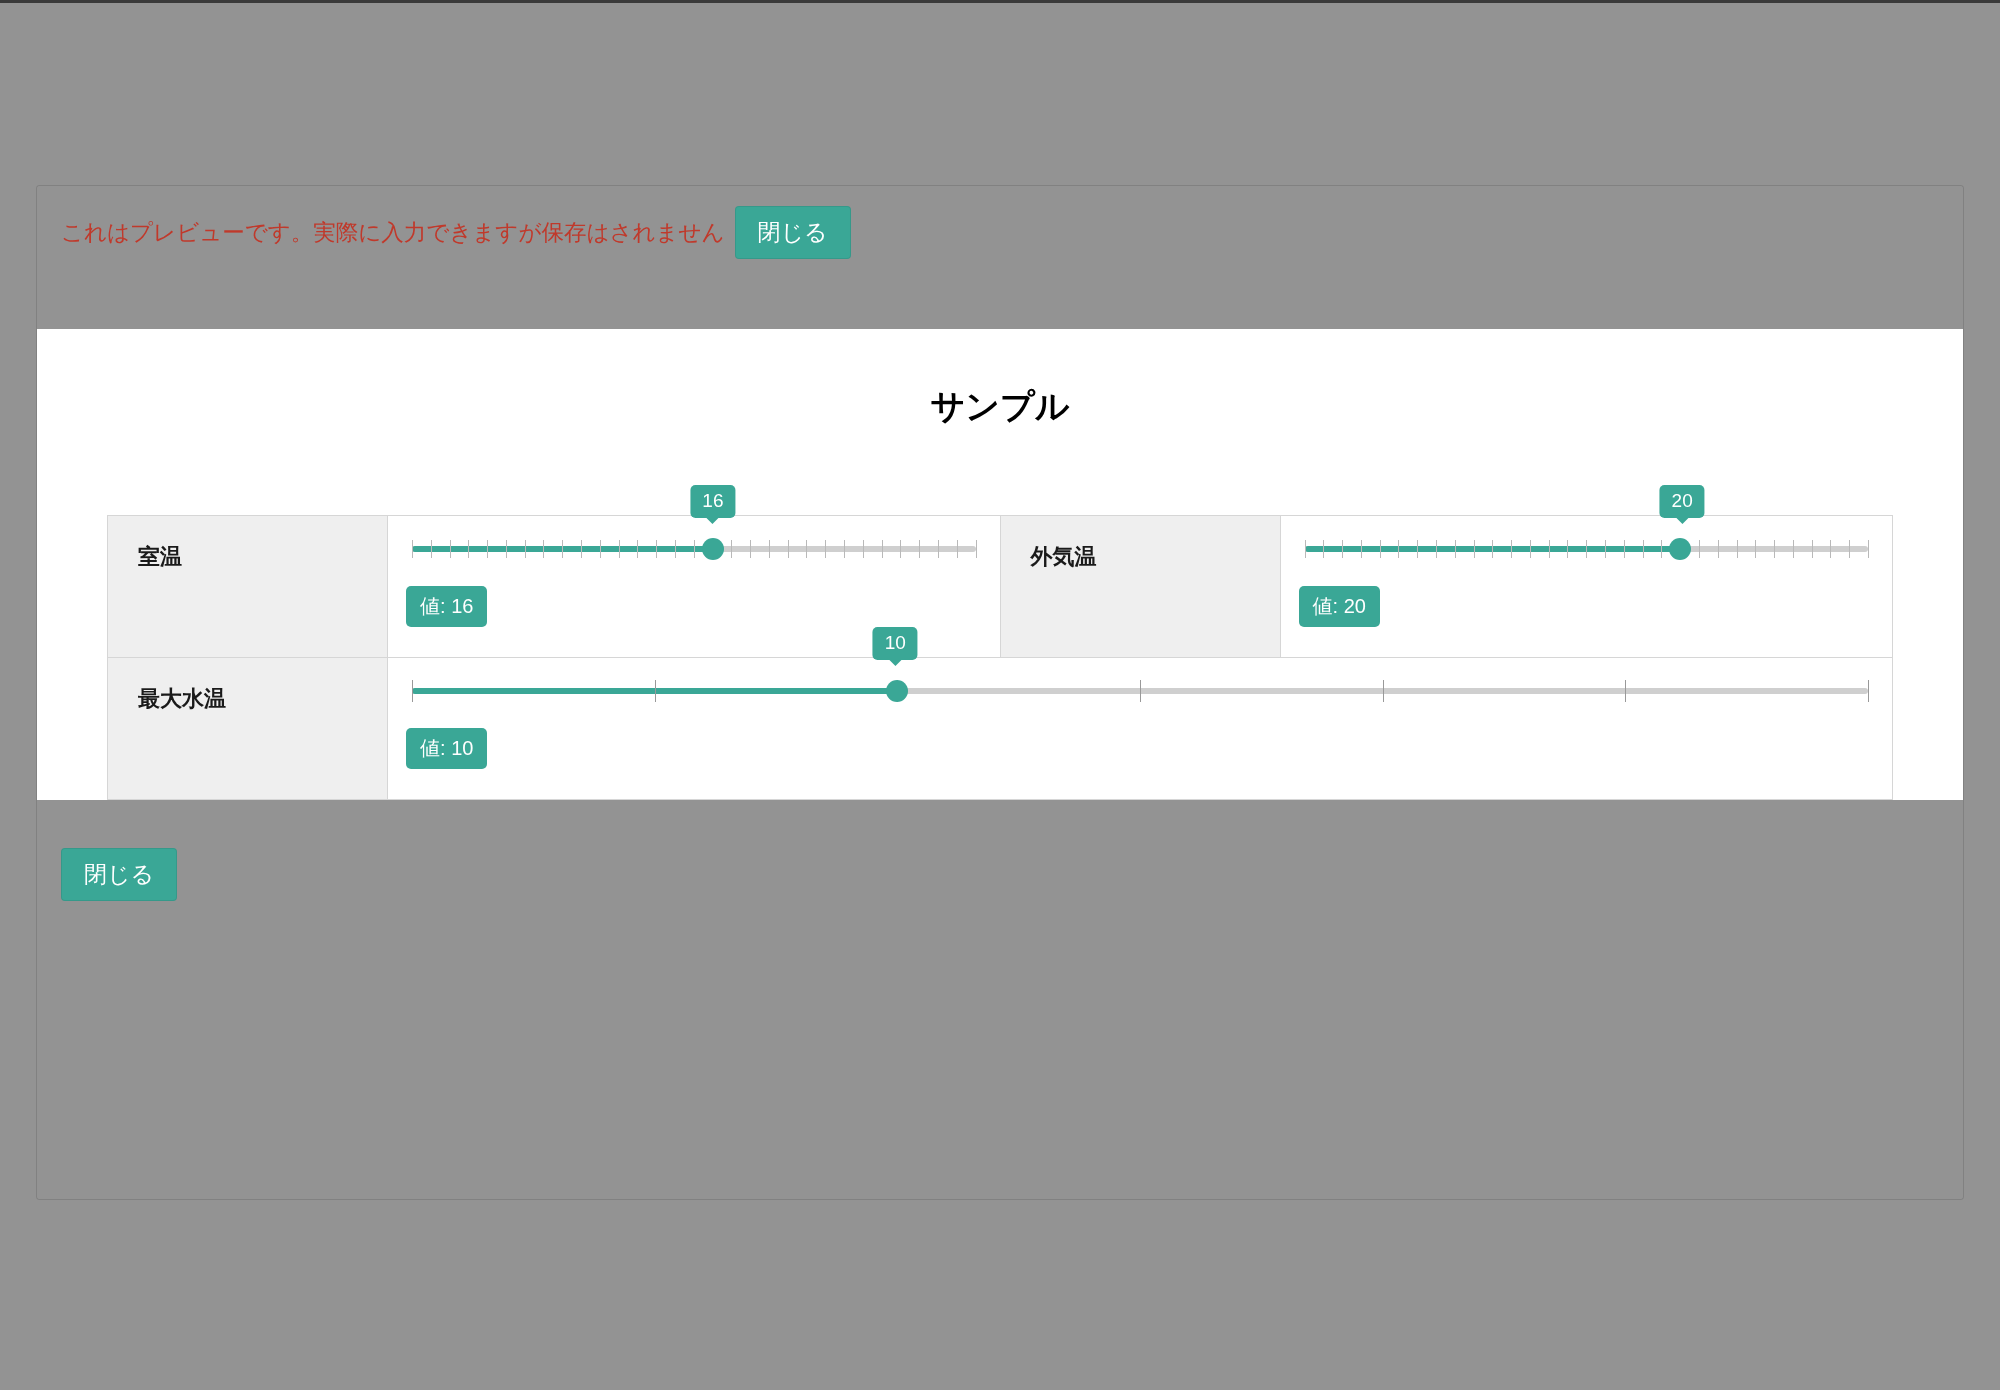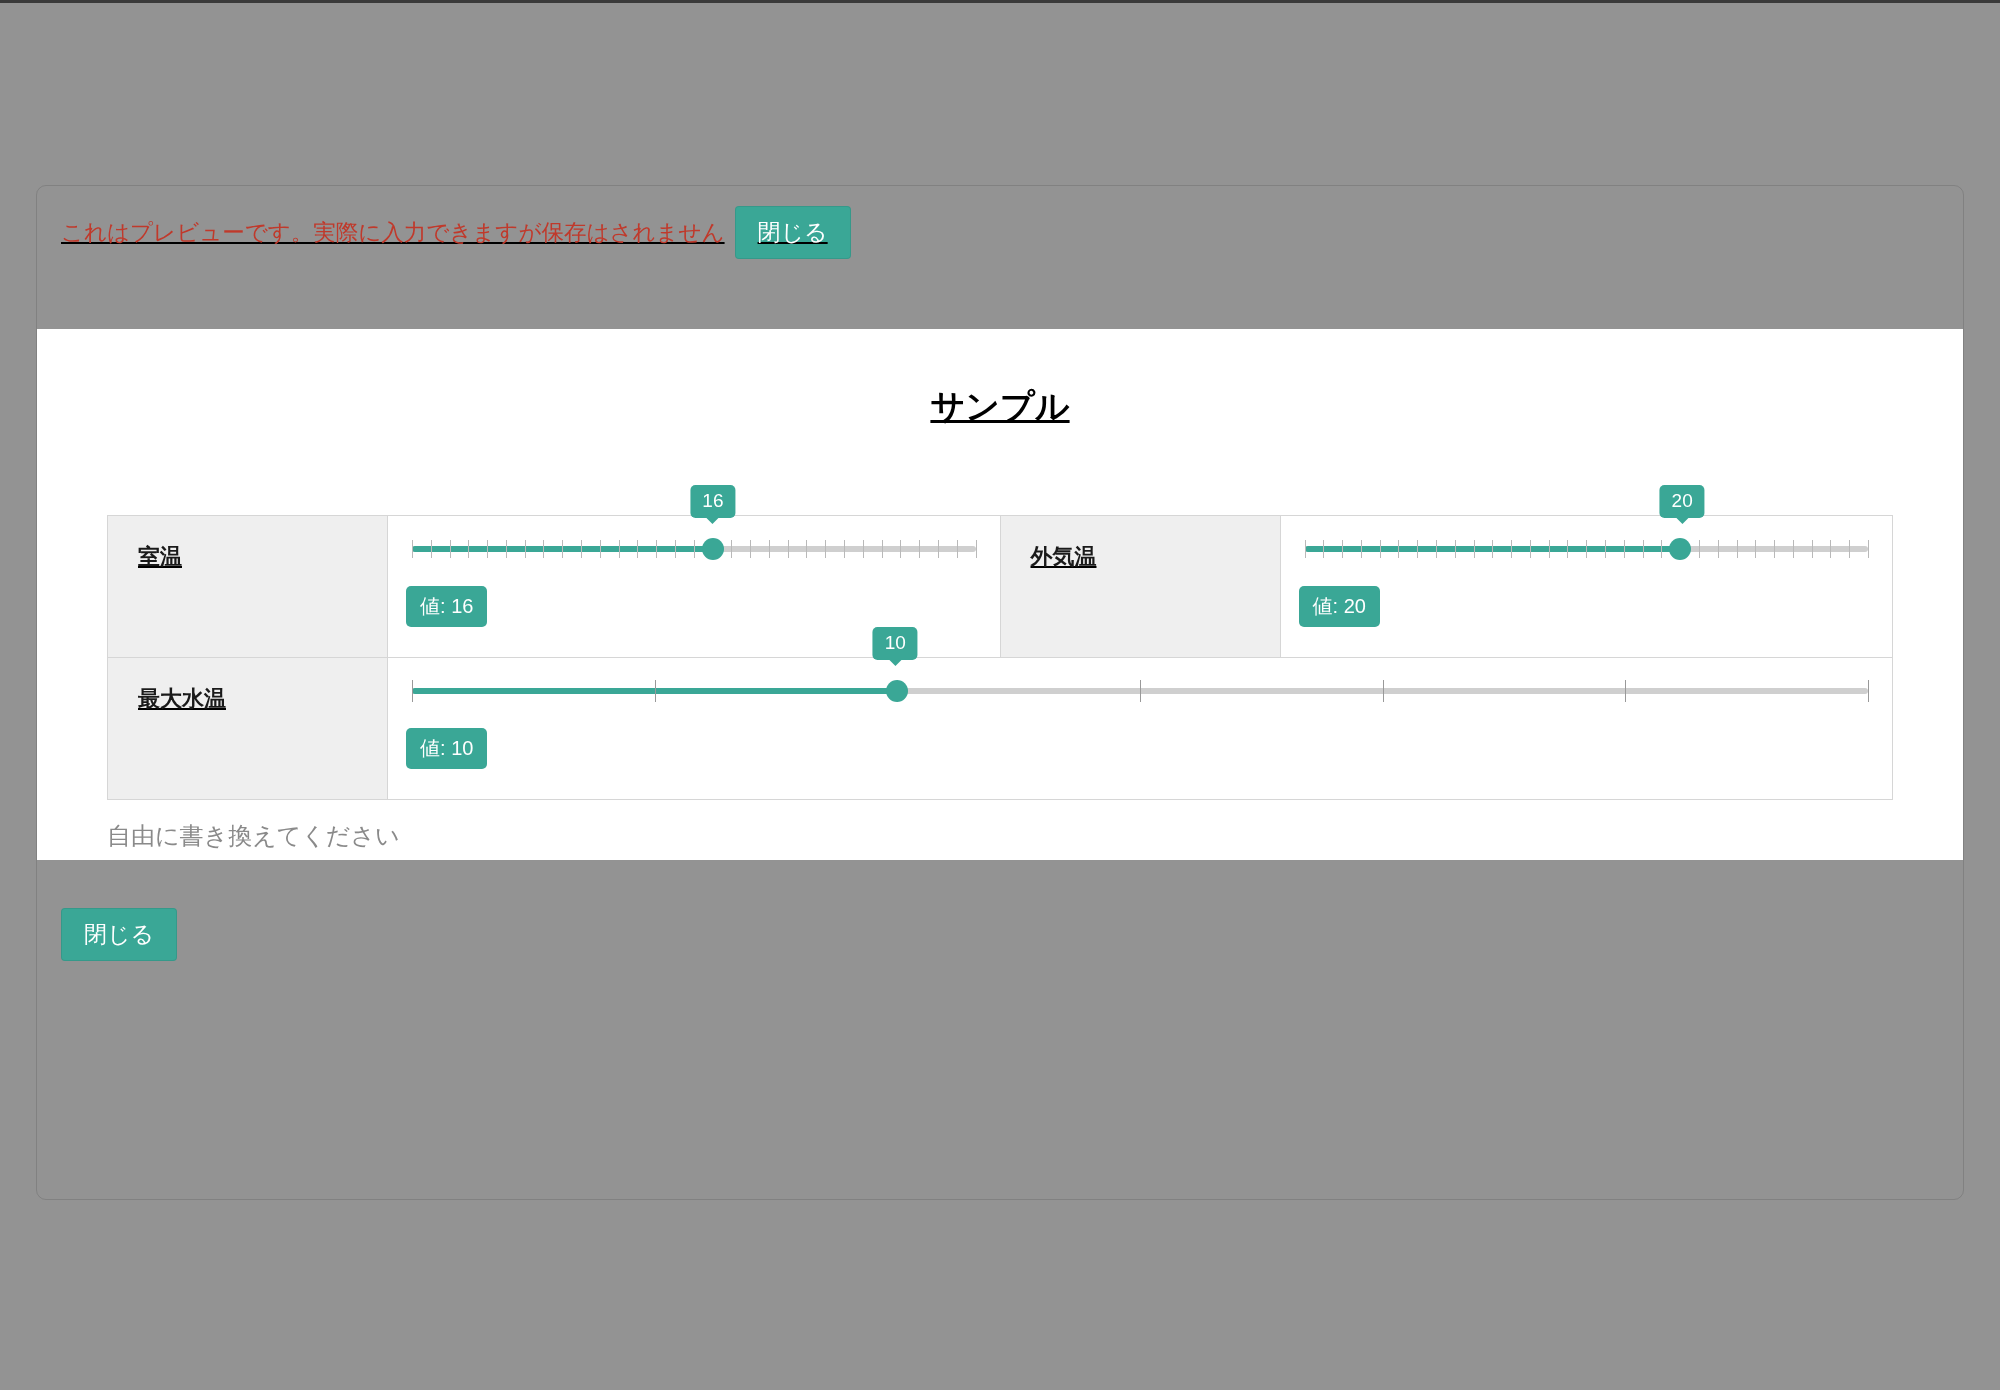--- a/index.html
+++ b/index.html
@@ -21,23 +21,22 @@
     height: 3px;
     background: #3a3a3a;
   }
   .modal {
     position: absolute;
     left: 36px;
     right: 36px;
     top: 185px;
     bottom: calc(100% - 1200px);
     border: 1px solid rgba(0,0,0,0.12);
-    border-radius: 10px;
+    border-radius: 3px;
     background: rgba(255,255,255,0);
-    text-decoration: underline;
   }
   .modal-inner {
     position: relative;
     padding: 20px 0 24px 0;
   }
   .preview-row {
     display: flex;
     align-items: center;
     gap: 10px;
     padding: 0 20px 0 24px;
@@ -323,23 +322,20 @@
                   </div>
                 </div>
             <span class="value-badge">
               <span class="vb-label">値</span><span>10</span>
             </span>
           </td>
         </tr>
       </tbody>
         </table>
 
-      <div class="freetext">
-        <input class="freetext-input" type="text" placeholder="自由に書き換えてください" style="">
-      </div>
     </div>
 
     <div class="footer-row">
       <button class="btn">閉じる</button>
     </div>
 
   </div>
 </div>
 
 </body></html>

